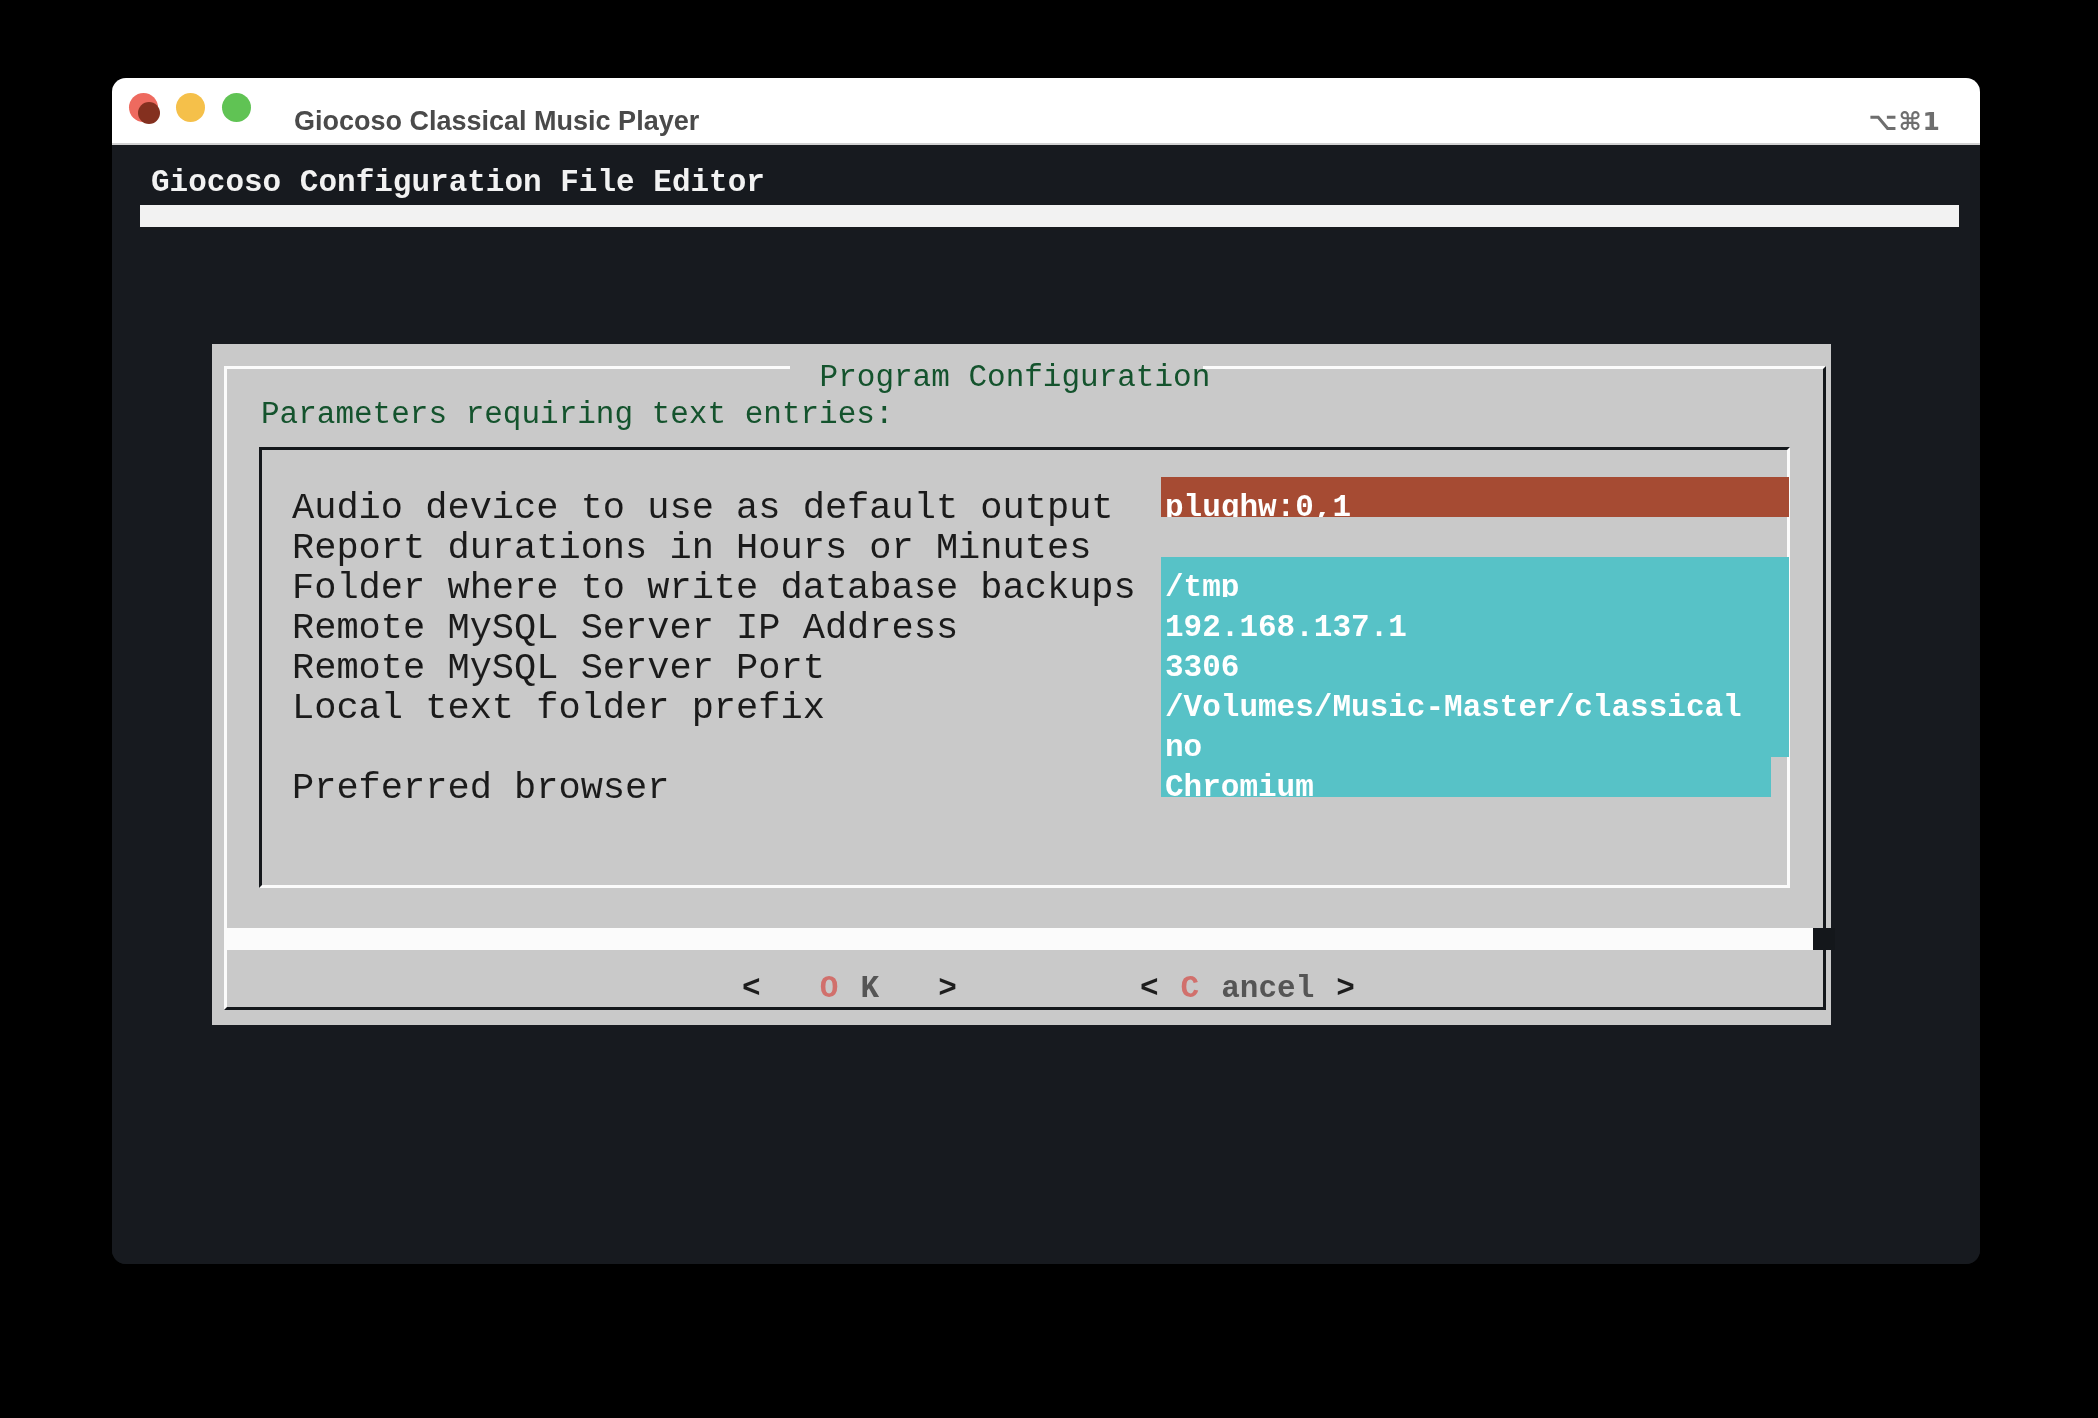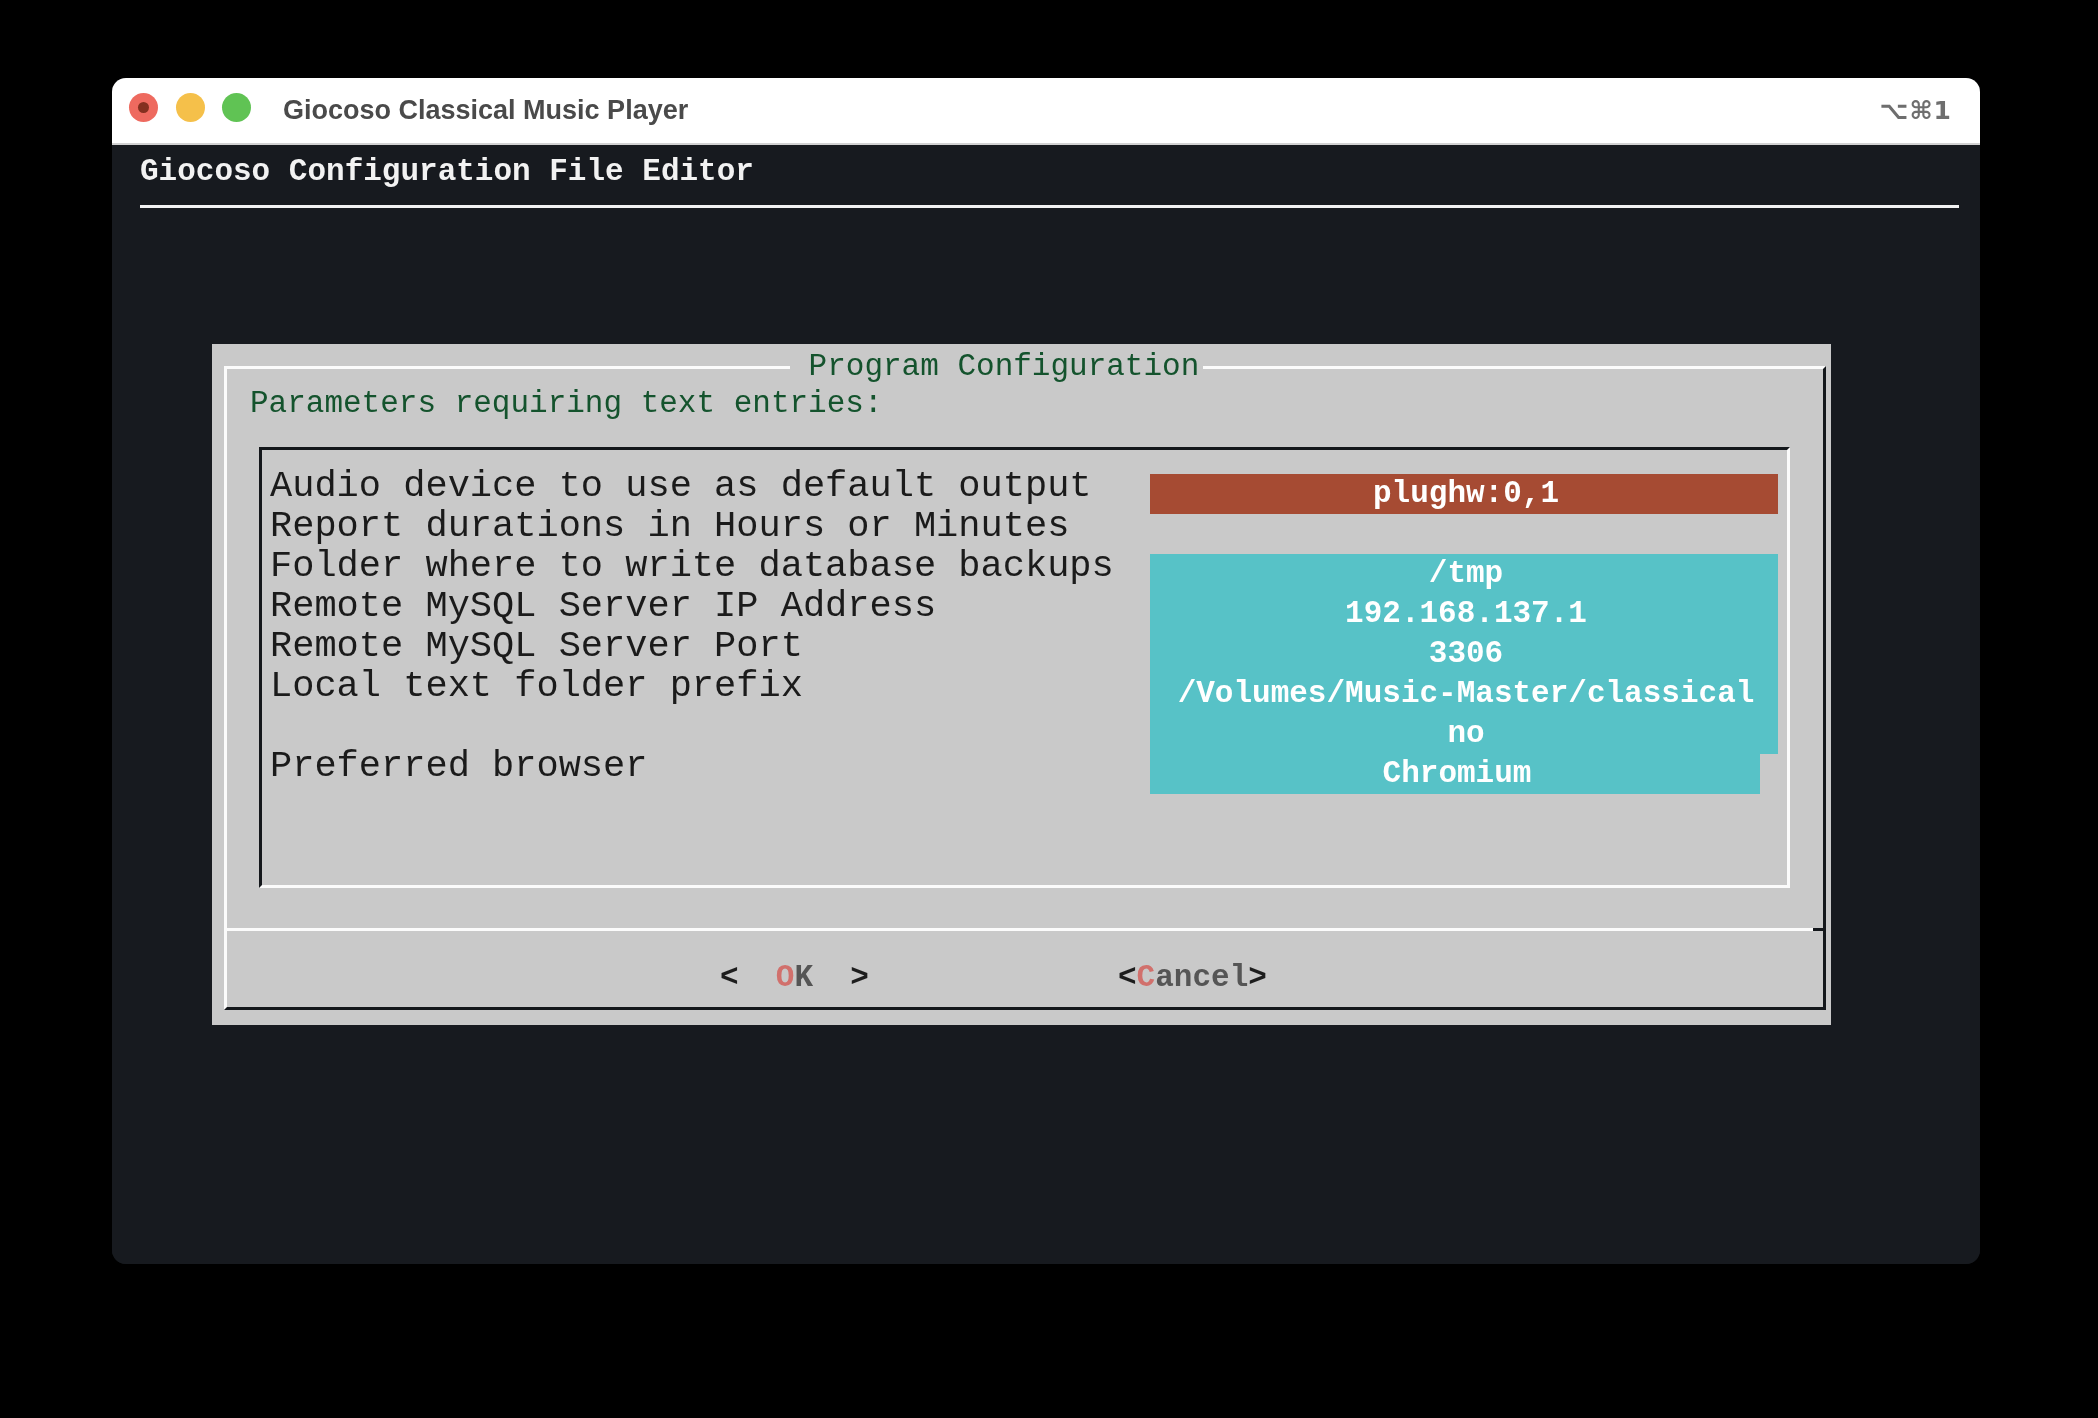--- a/index.html
+++ b/index.html
@@ -1,15 +1,15 @@
 <!DOCTYPE html>
 <html><head>
 <meta charset="utf-8">
 <style>
-  * { margin:0; padding:0; box-sizing:border-box; }
+  * { margin:0; padding:11px; box-sizing:border-box; }
   html,body { width:2098px; height:1418px; background:#000; overflow:hidden; }
   .mono { font-family:"Liberation Mono", monospace; }
 
   
   .window {
     position:absolute; left:112px; top:78px; width:1868px; height:1186px;
     border-radius:14px; overflow:hidden; background:#171a1f;
   }
   .titlebar {
     position:absolute; left:0; top:0; width:100%; height:67px;
@@ -58,23 +58,23 @@
     position:absolute; left:47px; top:103px; width:1531px; height:441px;
     border:3px solid; border-color:#14171b #fbfbfb #fbfbfb #14171b;
   }
   .rows { position:absolute; left:0; top:16px; width:100%; }
   .row { position:relative; height:40px; }
   .row .lbl {
     position:absolute; left:8px; top:0; height:40px; line-height:40px;
     color:#1b1b1b; font-size:37px; white-space:pre;
   }
   .row .field {
-    position:absolute; left:888px; top:8px; width:628px; height:40px; line-height:40px;
+    position:absolute; left:888px; top:0; width:628px; height:40px; line-height:40px;
     background:#57c2c7; color:#ffffff; font-weight:bold; font-size:31px;
-    padding-left:4px; white-space:pre; overflow:hidden;text-align:center;
+    padding-left:4px; white-space:pre; overflow:hidden;
   }
   .row .field.focused { background:#a64b33; }
   .row .field.short { width:610px; }
 
   .separator  { position:absolute; left:12px; top:584px; width:1589px; height:3px; background:#fbfbfb; }
   .separator-cap { position:absolute; left:1601px; top:584px; width:13px; height:3px; background:#14171b; }
 
   .btn-row { position:absolute; left:0; top:612px; width:100%; height:44px; }
   .btn {
     position:absolute; top:0; height:44px; line-height:44px;

